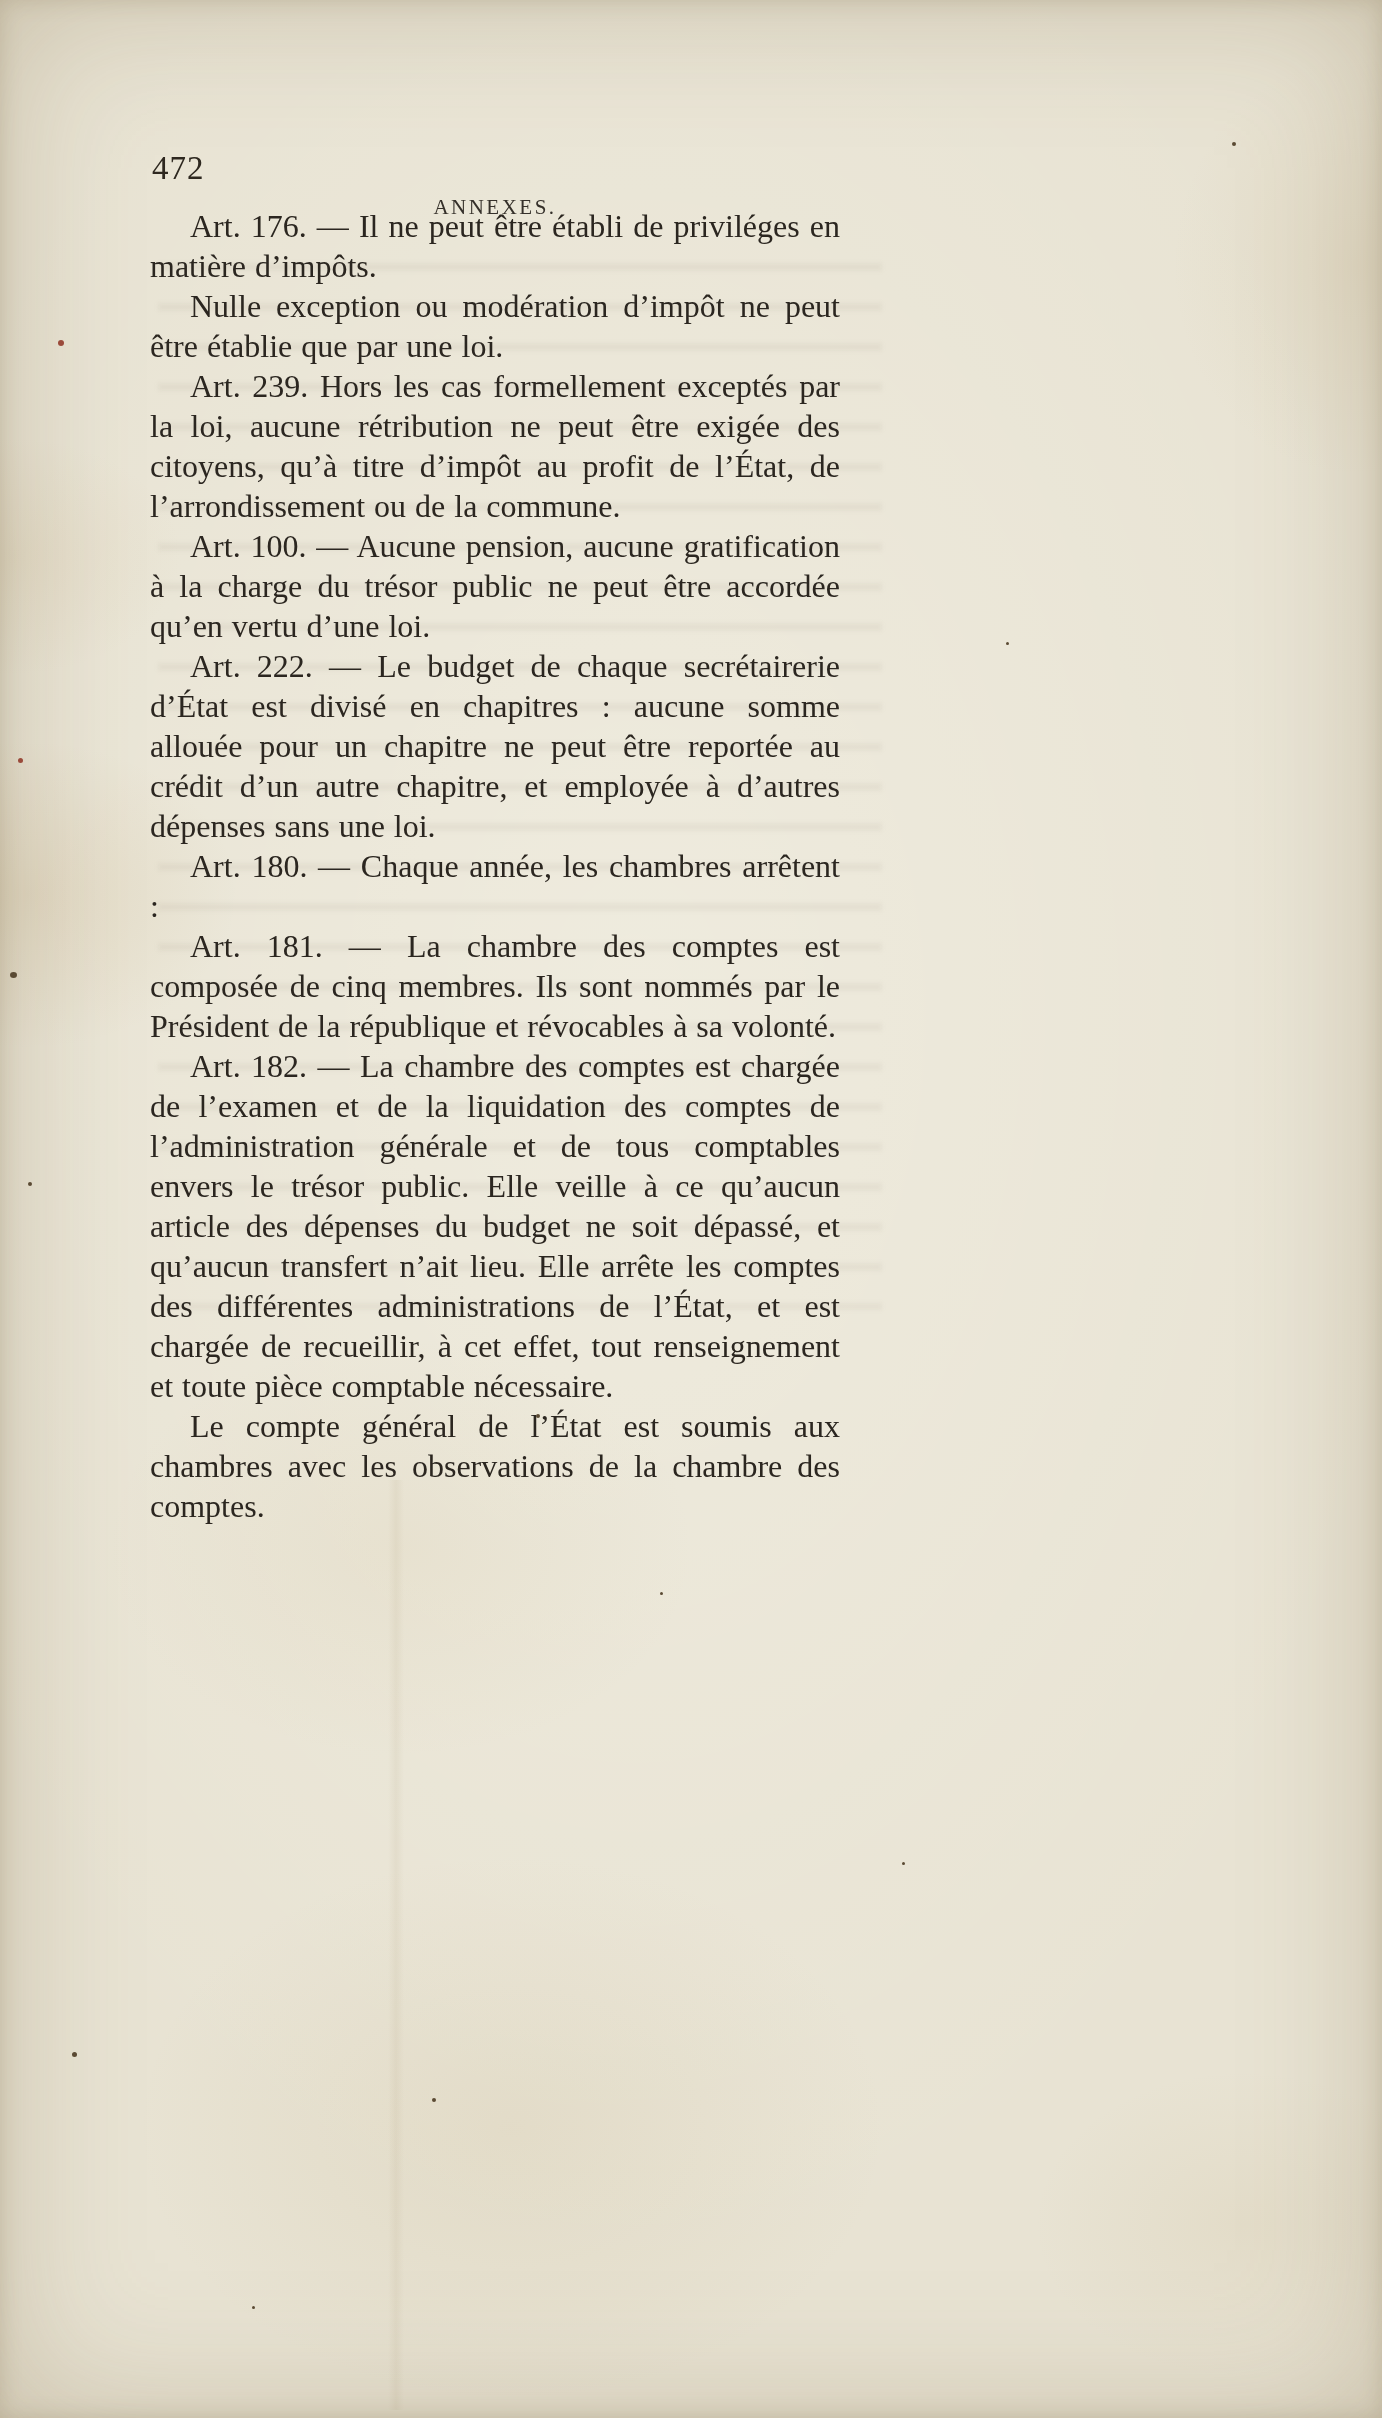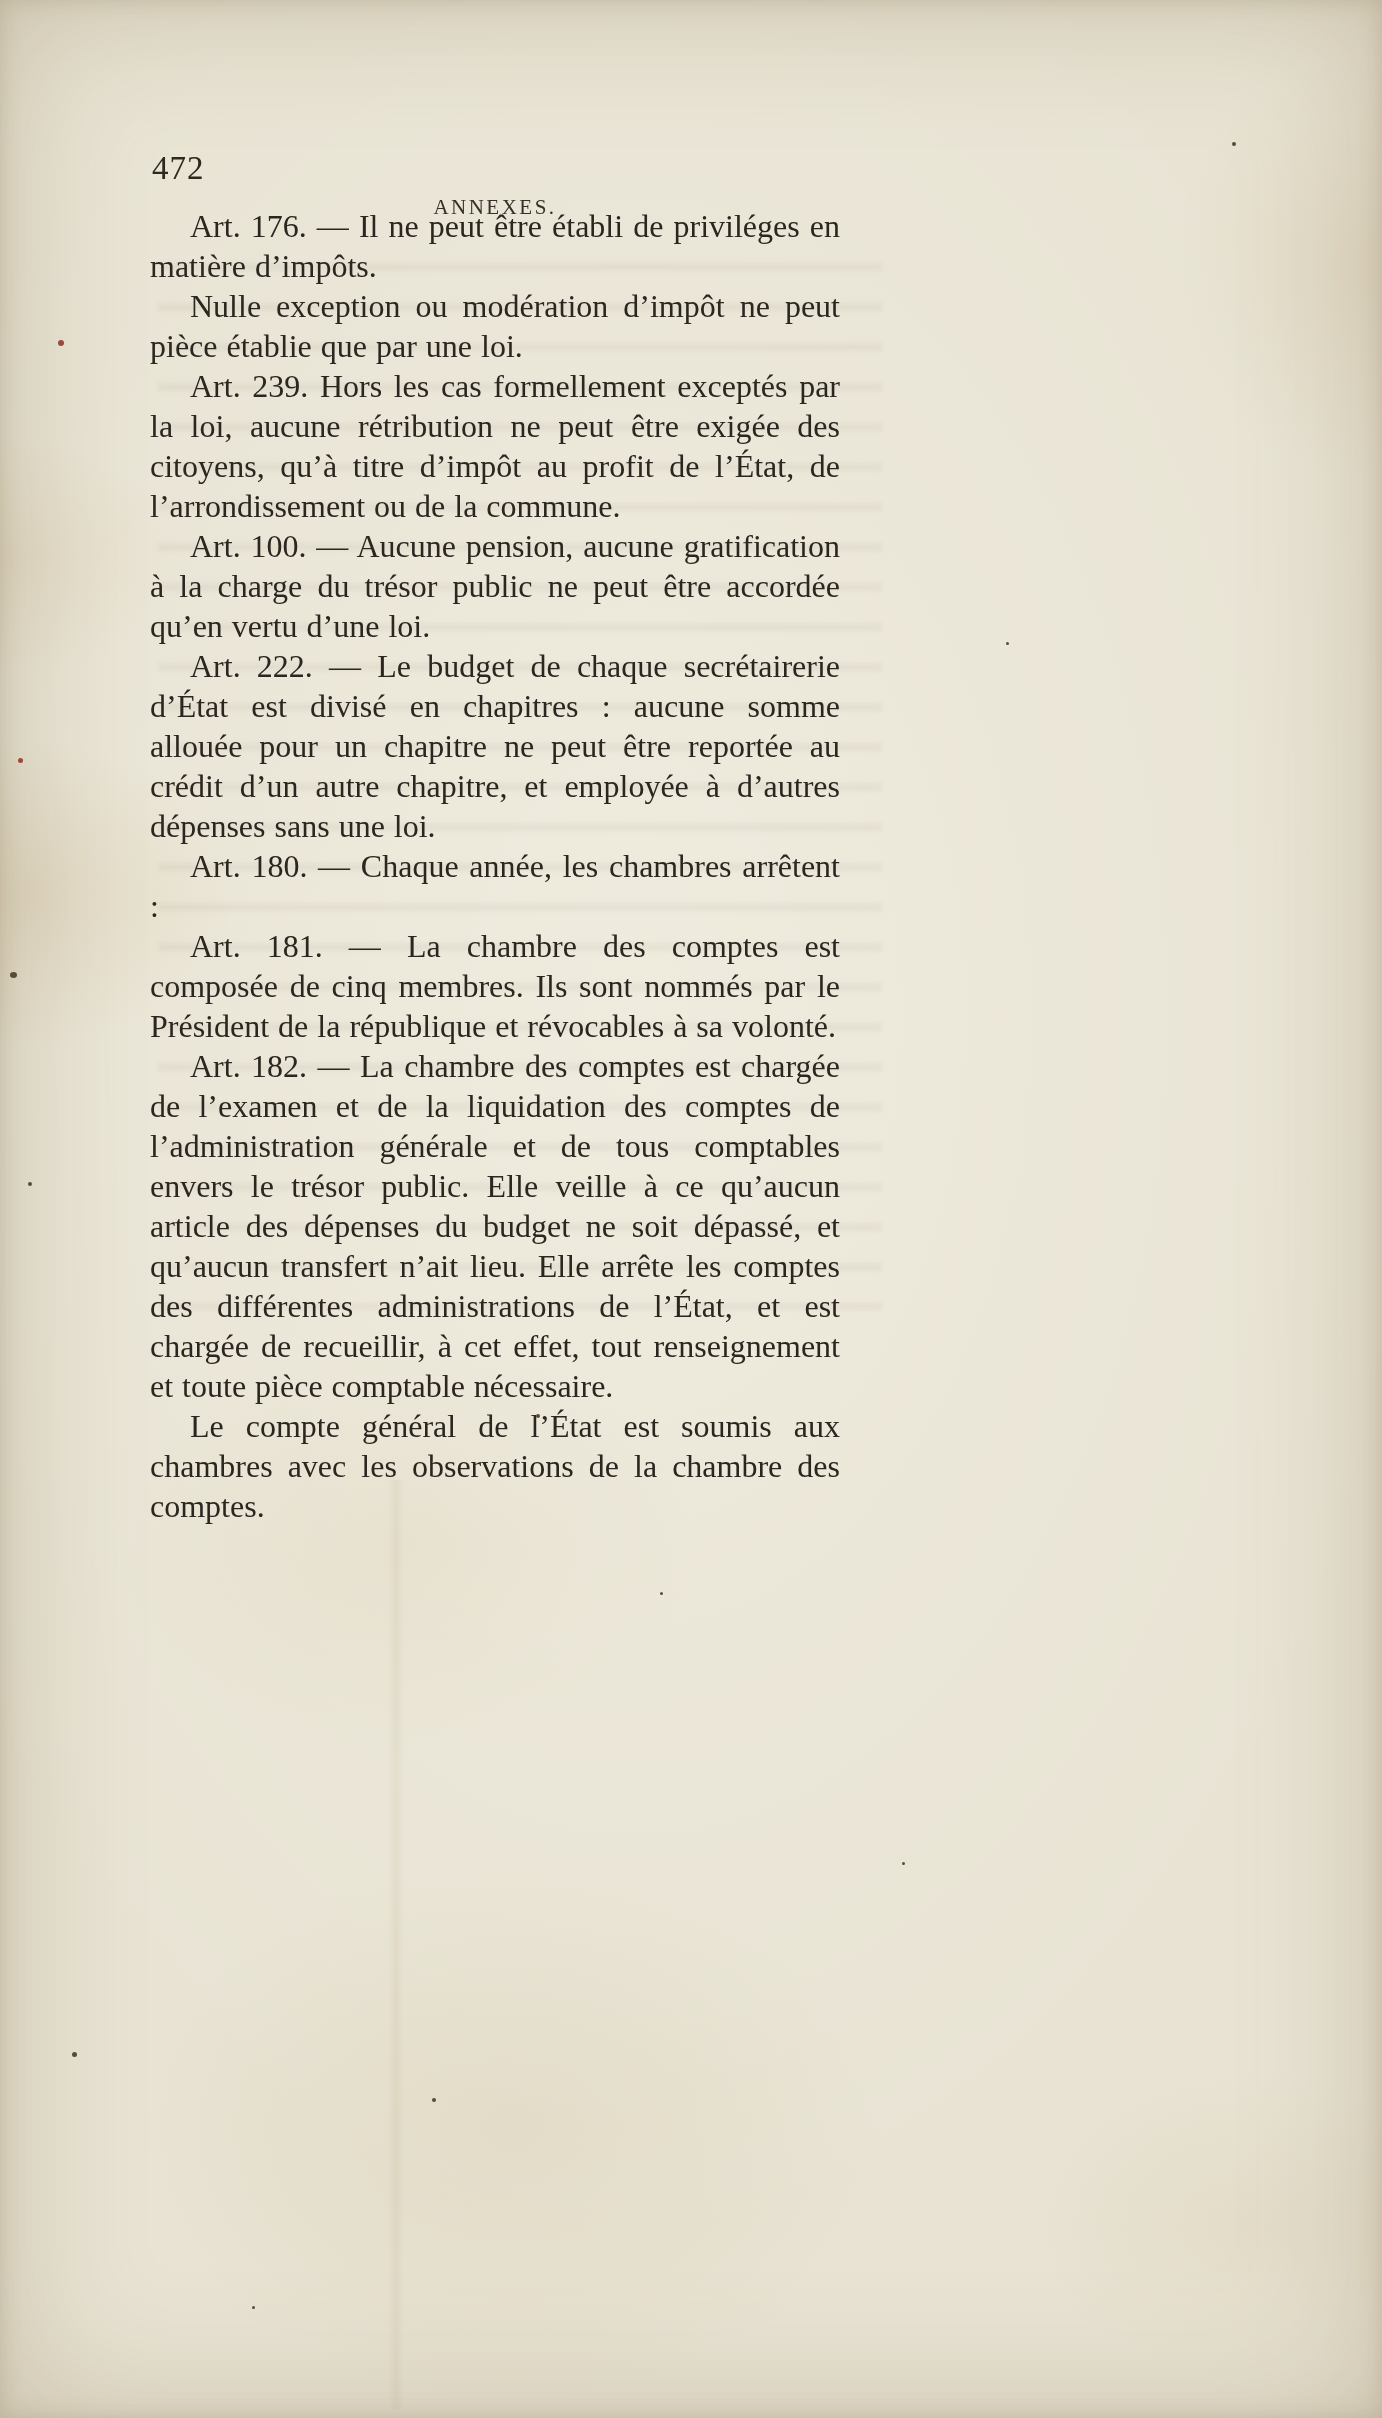--- a/index.html
+++ b/index.html
@@ -133,21 +133,21 @@
   <div class="bleed-through"></div>
   <div class="fold-streak"></div>
 
   <header class="running-header">
     <span class="page-number">472</span>
     <span class="running-head">ANNEXES.</span>
   </header>
 
   <main class="text-block">
     <p>Art. 176. — Il ne peut être établi de priviléges en matière d’impôts.</p>
-    <p>Nulle exception ou modération d’impôt ne peut pièce établie que par une loi.</p>
+    <p>Nulle exception ou modération d’impôt ne peut être établie que par une loi.</p>
     <p>Art. 239. Hors les cas formellement exceptés par la loi, aucune rétribution ne peut être exigée des citoyens, qu’à titre d’impôt au profit de l’État, de l’arrondissement ou de la commune.</p>
     <p>Art. 100. — Aucune pension, aucune gratification à la charge du trésor public ne peut être accordée qu’en vertu d’une loi.</p>
     <p>Art. 222. — Le budget de chaque secrétairerie d’État est divisé en chapitres : aucune somme allouée pour un chapitre ne peut être reportée au crédit d’un autre chapitre, et employée à d’autres dépenses sans une loi.</p>
     <p>Art. 180. — Chaque année, les chambres arrêtent :</p>
     <p>Art. 181. — La chambre des comptes est composée de cinq membres. Ils sont nommés par le Président de la république et révocables à sa volonté.</p>
     <p>Art. 182. — La chambre des comptes est chargée de l’examen et de la liquidation des comptes de l’administration générale et de tous comptables envers le trésor public. Elle veille à ce qu’aucun article des dépenses du budget ne soit dépassé, et qu’aucun transfert n’ait lieu. Elle arrête les comptes des différentes administrations de l’État, et est chargée de recueillir, à cet effet, tout renseignement et toute pièce comptable nécessaire.</p>
     <p>Le compte général de l’État est soumis aux chambres avec les observations de la chambre des comptes.</p>
   </main>
 
   <div class="speck s1"></div>

